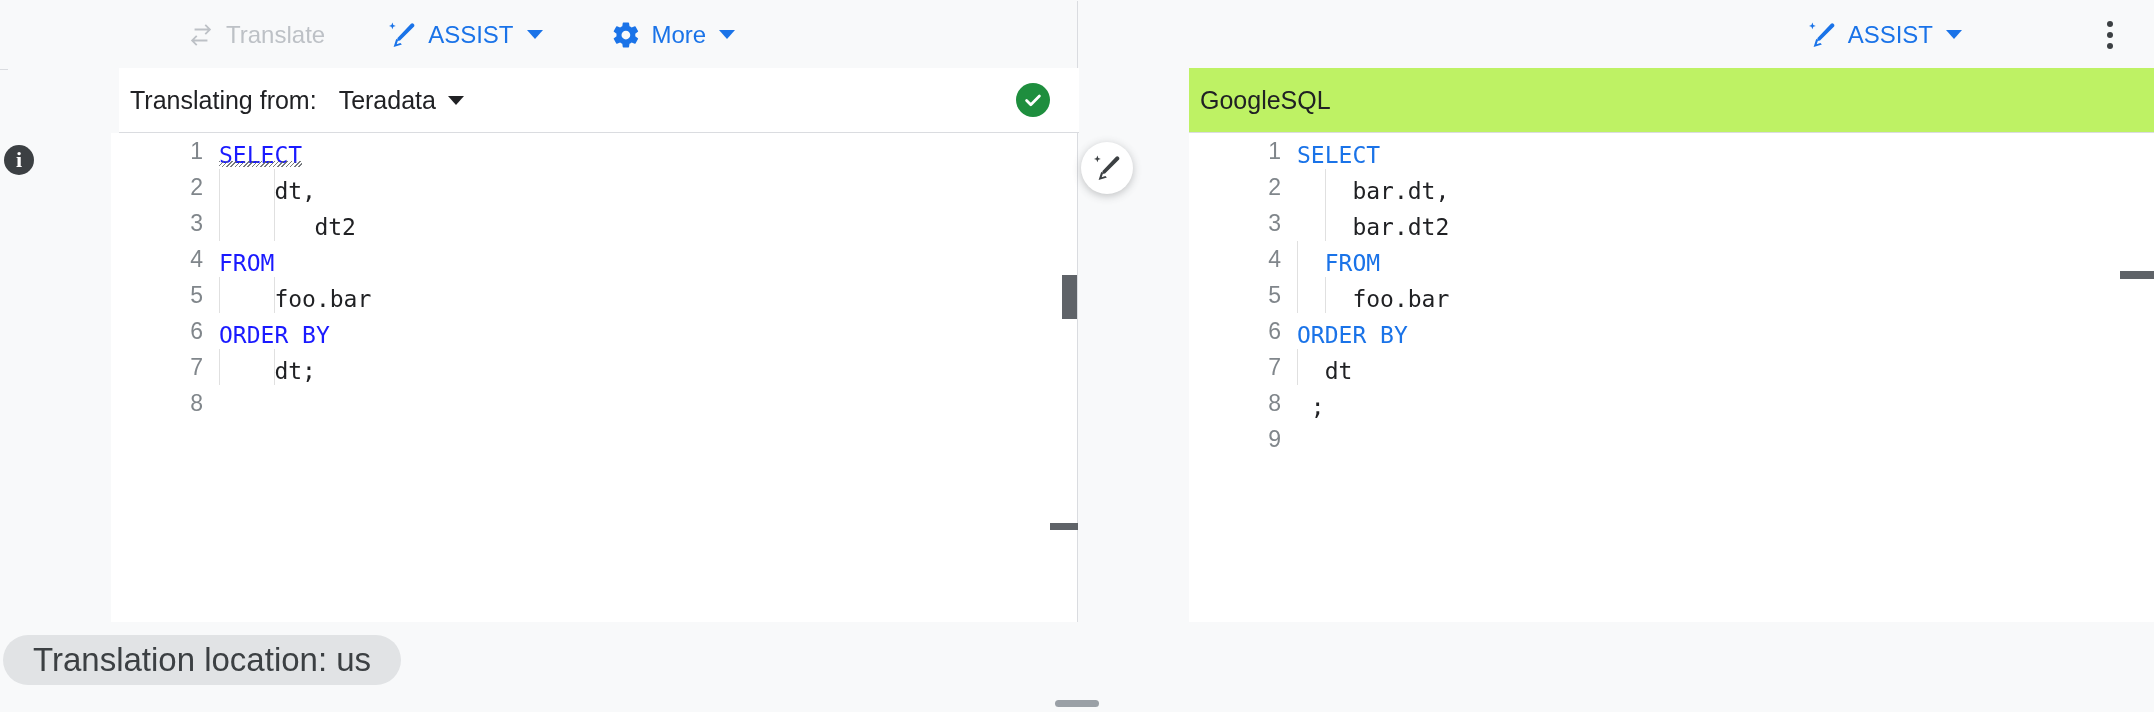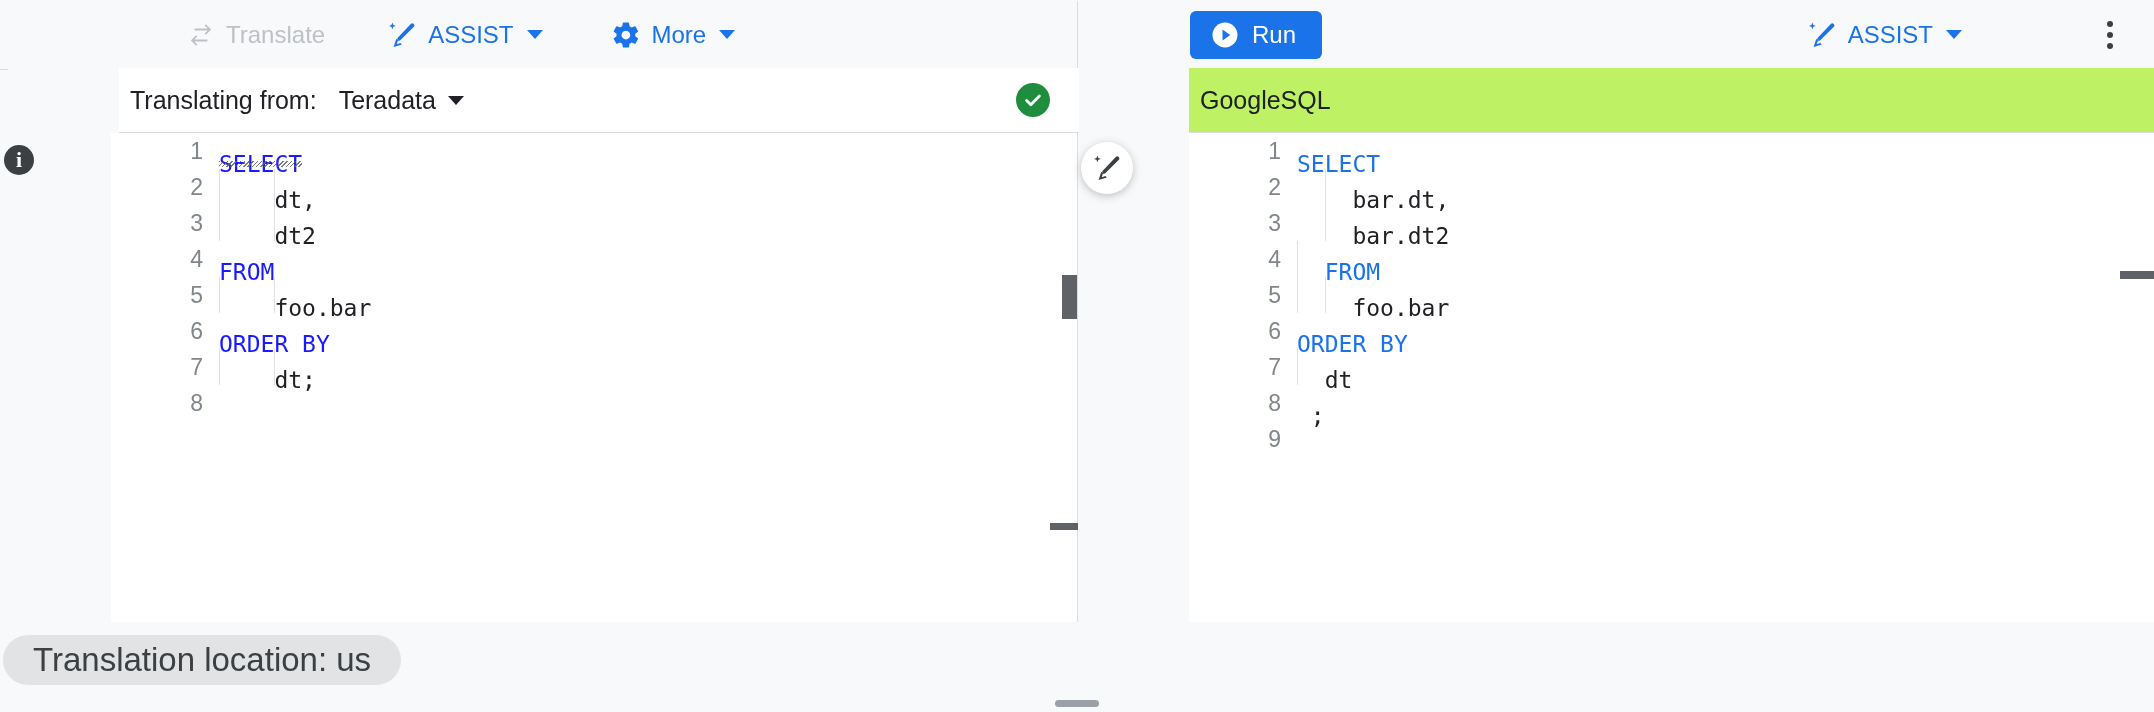--- a/index.html
+++ b/index.html
@@ -112,21 +112,21 @@
     white-space: pre; color: #202124;
   }
   .lnum {
     position: absolute; height: 36px; line-height: 36px; width: 46px;
     text-align: right; font-family: "Liberation Sans", sans-serif;
     font-size: 23px; color: #80868b;
   }
   .ln-l { left: 46px; }
   .ln-r { left: 46px; }
   .lines-wrap { position: absolute; top: 0; left: 0; right: 0; }
-  .code-text { position: absolute; left: 0; top: 13px; }
+  .code-text { position: absolute; left: 0; top: 4px; }
   .kw { color: #1a1aff; }
   .kw2 { color: #1a73e8; }
   .squig {
     position: absolute; left: 0; bottom: 2px; height: 6px; width: 86px;
     background-image: repeating-linear-gradient(135deg,
       #5f6368 0px, #5f6368 1px, transparent 1px, transparent 3px);
     opacity: .85;
   }
   .guide {
     position: absolute; top: 0; width: 1px; height: 36px; background: #e0e0e0;
@@ -203,29 +203,20 @@
           </svg>
         </span>
         <span>More</span>
         <span class="caret"></span>
       </button>
     </div>
 
     <div class="tb-right">
       <div style="width:112px"></div>
 
-      <button class="run-btn">
-        <span class="ico">
-          <svg width="30" height="30" viewBox="0 0 24 24">
-            <circle cx="12" cy="12" r="10" fill="#ffffff"></circle>
-            <path d="M10 7.6l6.2 4.4L10 16.4z" fill="#1a73e8"></path>
-          </svg>
-        </span>
-        <span>Run</span>
-      </button>
 
       <div style="flex:1"></div>
 
       <button class="tb-btn">
         <span class="ico">
           <svg width="30" height="30" viewBox="0 0 24 24" fill="#1a73e8">
             <path d="M4.3 2.0l.75 1.95L7 4.7l-1.95.75L4.3 7.4l-.75-1.95L1.6 4.7l1.95-.75z"></path>
             <path d="M19.2 3.0c.55-.55 1.45-.55 2 0l.3.3c.55.55.55 1.45 0 2L10.4 16.4l-2.3.3.3-2.3z"></path>
             <path d="M7.4 15.0l-2.1 6.6 6.6-2.1-1.15-1.15-3.0 1.0 1.0-3.0z"></path>
           </svg>
@@ -276,21 +267,21 @@
   <div class="editors">
 
     <div class="pane pane-left">
       <div class="gutter-outer">
         <div class="info-icon">i</div>
       </div>
       <div class="code-area l">
         <div class="lines-wrap" id="src-lines">
             <div class="line"><span class="lnum ln-l">1</span><span class="code-text" style="left: 108px;"><span class="kw">SELECT</span></span><span class="squig" style="left: 108px; width: 83.1px;"></span></div>
             <div class="line"><span class="lnum ln-l">2</span><span class="guide" style="left: 108px;"></span><span class="guide" style="left: 163.4px;"></span><span class="code-text" style="left: 108px;"><span>    dt,</span></span></div>
-            <div class="line"><span class="lnum ln-l">3</span><span class="guide" style="left: 108px;"></span><span class="guide" style="left: 163.4px;"></span><span class="code-text" style="left: 108px;"><span>    dt2</span></span></div>
+            <div class="line"><span class="lnum ln-l">3</span><span class="guide" style="left: 108px;"></span><span class="guide" style="left: 163.4px;"></span><span class="code-text" style="left: 108px; padding-left: 40px;"><span>    dt2</span></span></div>
             <div class="line"><span class="lnum ln-l">4</span><span class="code-text" style="left: 108px;"><span class="kw">FROM</span></span></div>
             <div class="line"><span class="lnum ln-l">5</span><span class="guide" style="left: 108px;"></span><span class="guide" style="left: 163.4px;"></span><span class="code-text" style="left: 108px;"><span>    foo.bar</span></span></div>
             <div class="line"><span class="lnum ln-l">6</span><span class="code-text" style="left: 108px;"><span class="kw">ORDER BY</span></span></div>
             <div class="line"><span class="lnum ln-l">7</span><span class="guide" style="left: 108px;"></span><span class="guide" style="left: 163.4px;"></span><span class="code-text" style="left: 108px;"><span>    dt;</span></span></div>
             <div class="line"><span class="lnum ln-l">8</span><span class="code-text" style="left: 108px;"><span></span></span></div>
           </div>
       </div>
     </div>
 
     <div class="pane pane-right">

